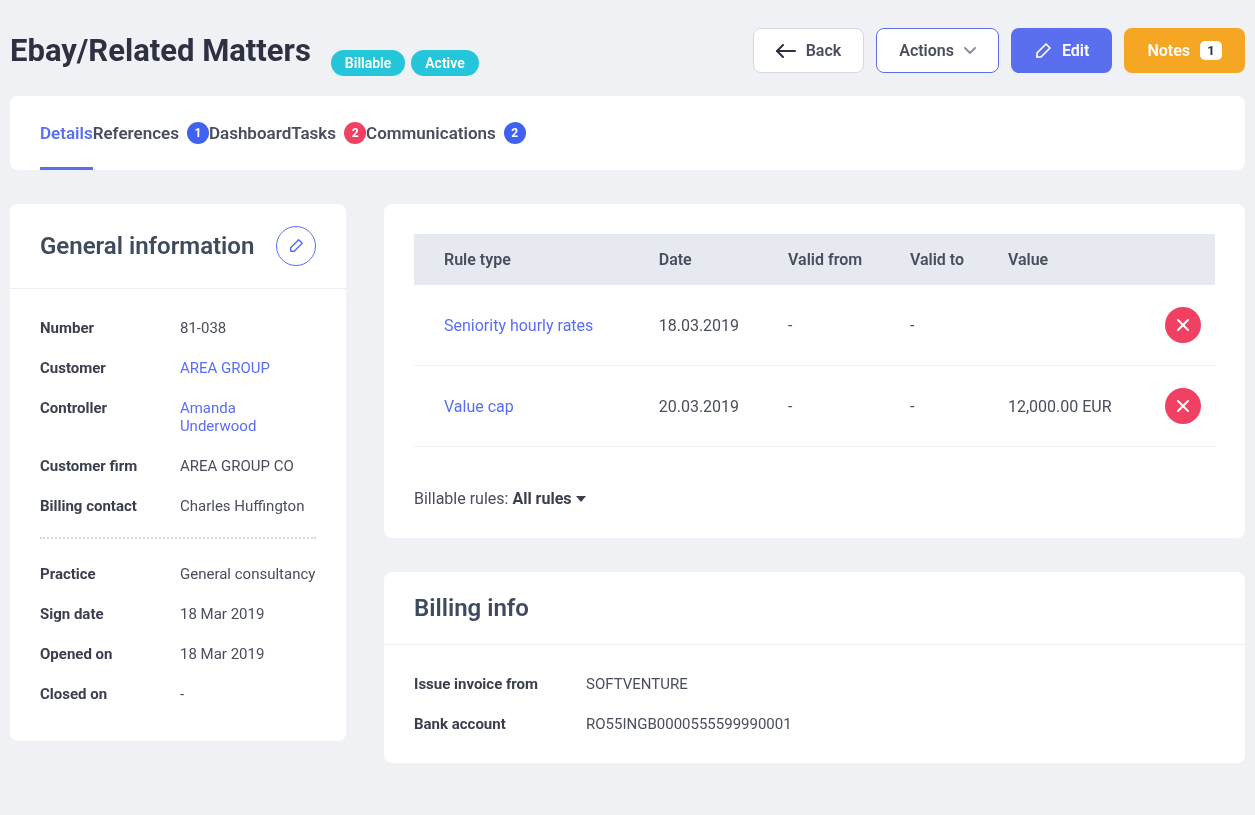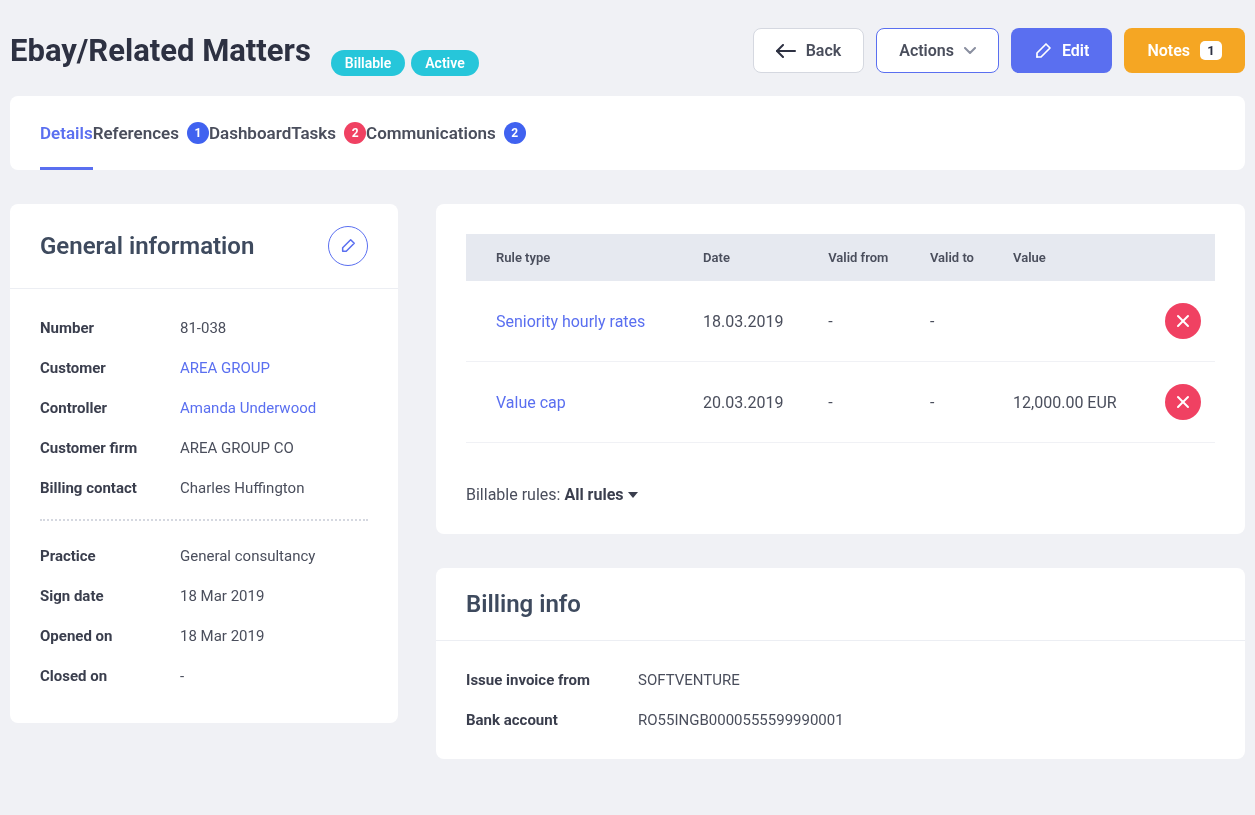--- a/index.html
+++ b/index.html
@@ -109,21 +109,21 @@
     padding: 0 6px;
     border-radius: 999px;
     color: #fff;
     font-size: 12px;
     font-weight: 700;
   }
   .tab-badge.blue { background: #4062f0; }
   .tab-badge.red { background: #f04162; }
 
   .columns { display: flex; gap: 38px; align-items: flex-start; }
-  .col-left { width: 388px; flex-shrink: 0; border-radius: 18px; }
+  .col-left { width: 336px; flex-shrink: 0; border-radius: 18px; }
   .col-right { flex: 1; min-width: 0; }
 
   .card {
     background: #fff;
     border-radius: 8px;
     overflow: hidden;
   }
   .card-hd {
     display: flex;
     align-items: center;
@@ -178,21 +178,21 @@
     margin: 6px 0 26px 0;
   }
 
   .table-wrap { padding: 30px; }
   table { width: 100%; border-collapse: collapse; }
   thead th {
     text-align: left;
     background: #e6e9f0;
     color: #4a4e5c;
     font-weight: 600;
-    font-size: 13px;
+    font-size: 16px;
     padding: 16px 14px;
   }
   tbody td {
     padding: 22px 14px;
     color: #4a4e5c;
     font-size: 16px;
     border-bottom: 1px solid #f0f1f5;
   }
   tbody td .link { color: #5a6ff0; }
   .row-del {

